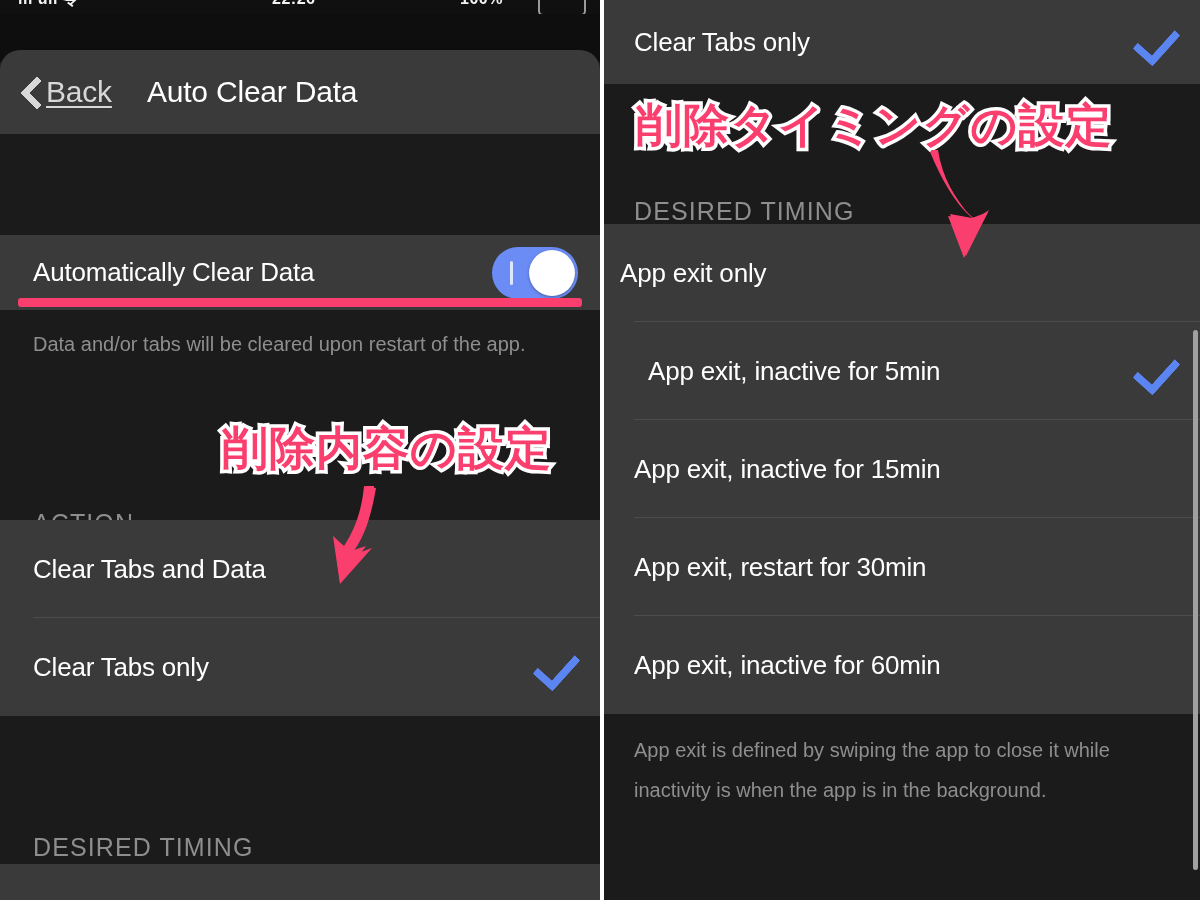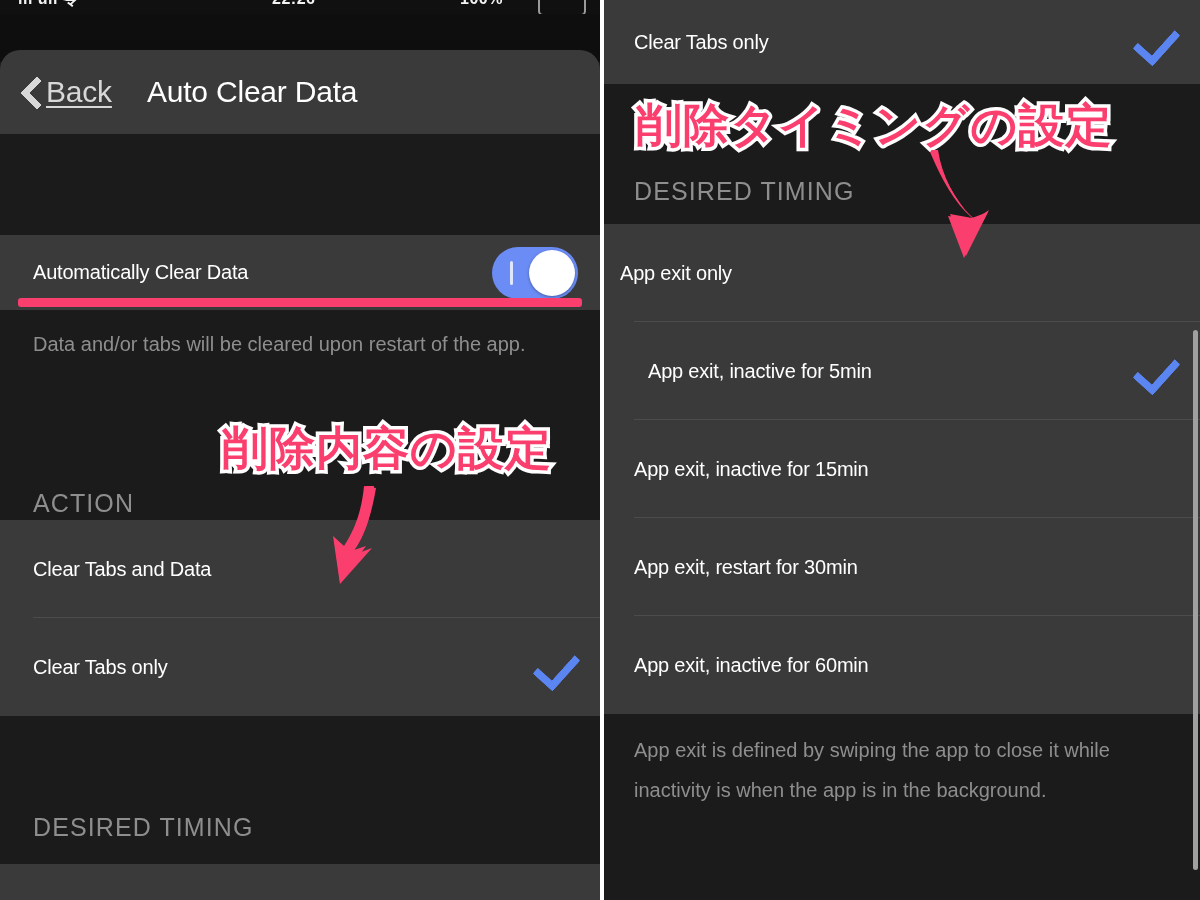--- a/index.html
+++ b/index.html
@@ -59,26 +59,27 @@
     margin-left:35px;
   }
 
   
   .gap{background:#1b1b1b;}
   .row{
     position:relative;background:#3a3a3a;
     display:flex;align-items:center;
     padding:0 22px 0 33px;box-sizing:border-box;
   }
-  .row .label{color:#ffffff;font-size:20px;font-weight:400;letter-spacing:-0.2px;}
+  .row .label{color:#ffffff;font-size:26px;font-weight:400;letter-spacing:-0.2px;}
   .sep{position:absolute;left:33px;right:0;bottom:0;height:1.5px;background:#4c4c4c;}
   .sectionhdr{
     color:#8e8e8e;font-size:25px;font-weight:400;letter-spacing:1.1px;
     padding-left:33px;display:flex;align-items:flex-end;box-sizing:border-box;
     background:#1b1b1b;
+    margin-top:20px;
   }
   .footnote{
     color:#8e8e8e;font-size:20px;font-weight:400;line-height:40px;
     padding:12px 30px 0 33px;background:#1b1b1b;box-sizing:border-box;
   }
 
   
   .toggle{
     margin-left:auto;width:86px;height:52px;border-radius:26px;
     background:#6b8cf5;position:relative;flex:0 0 auto;

